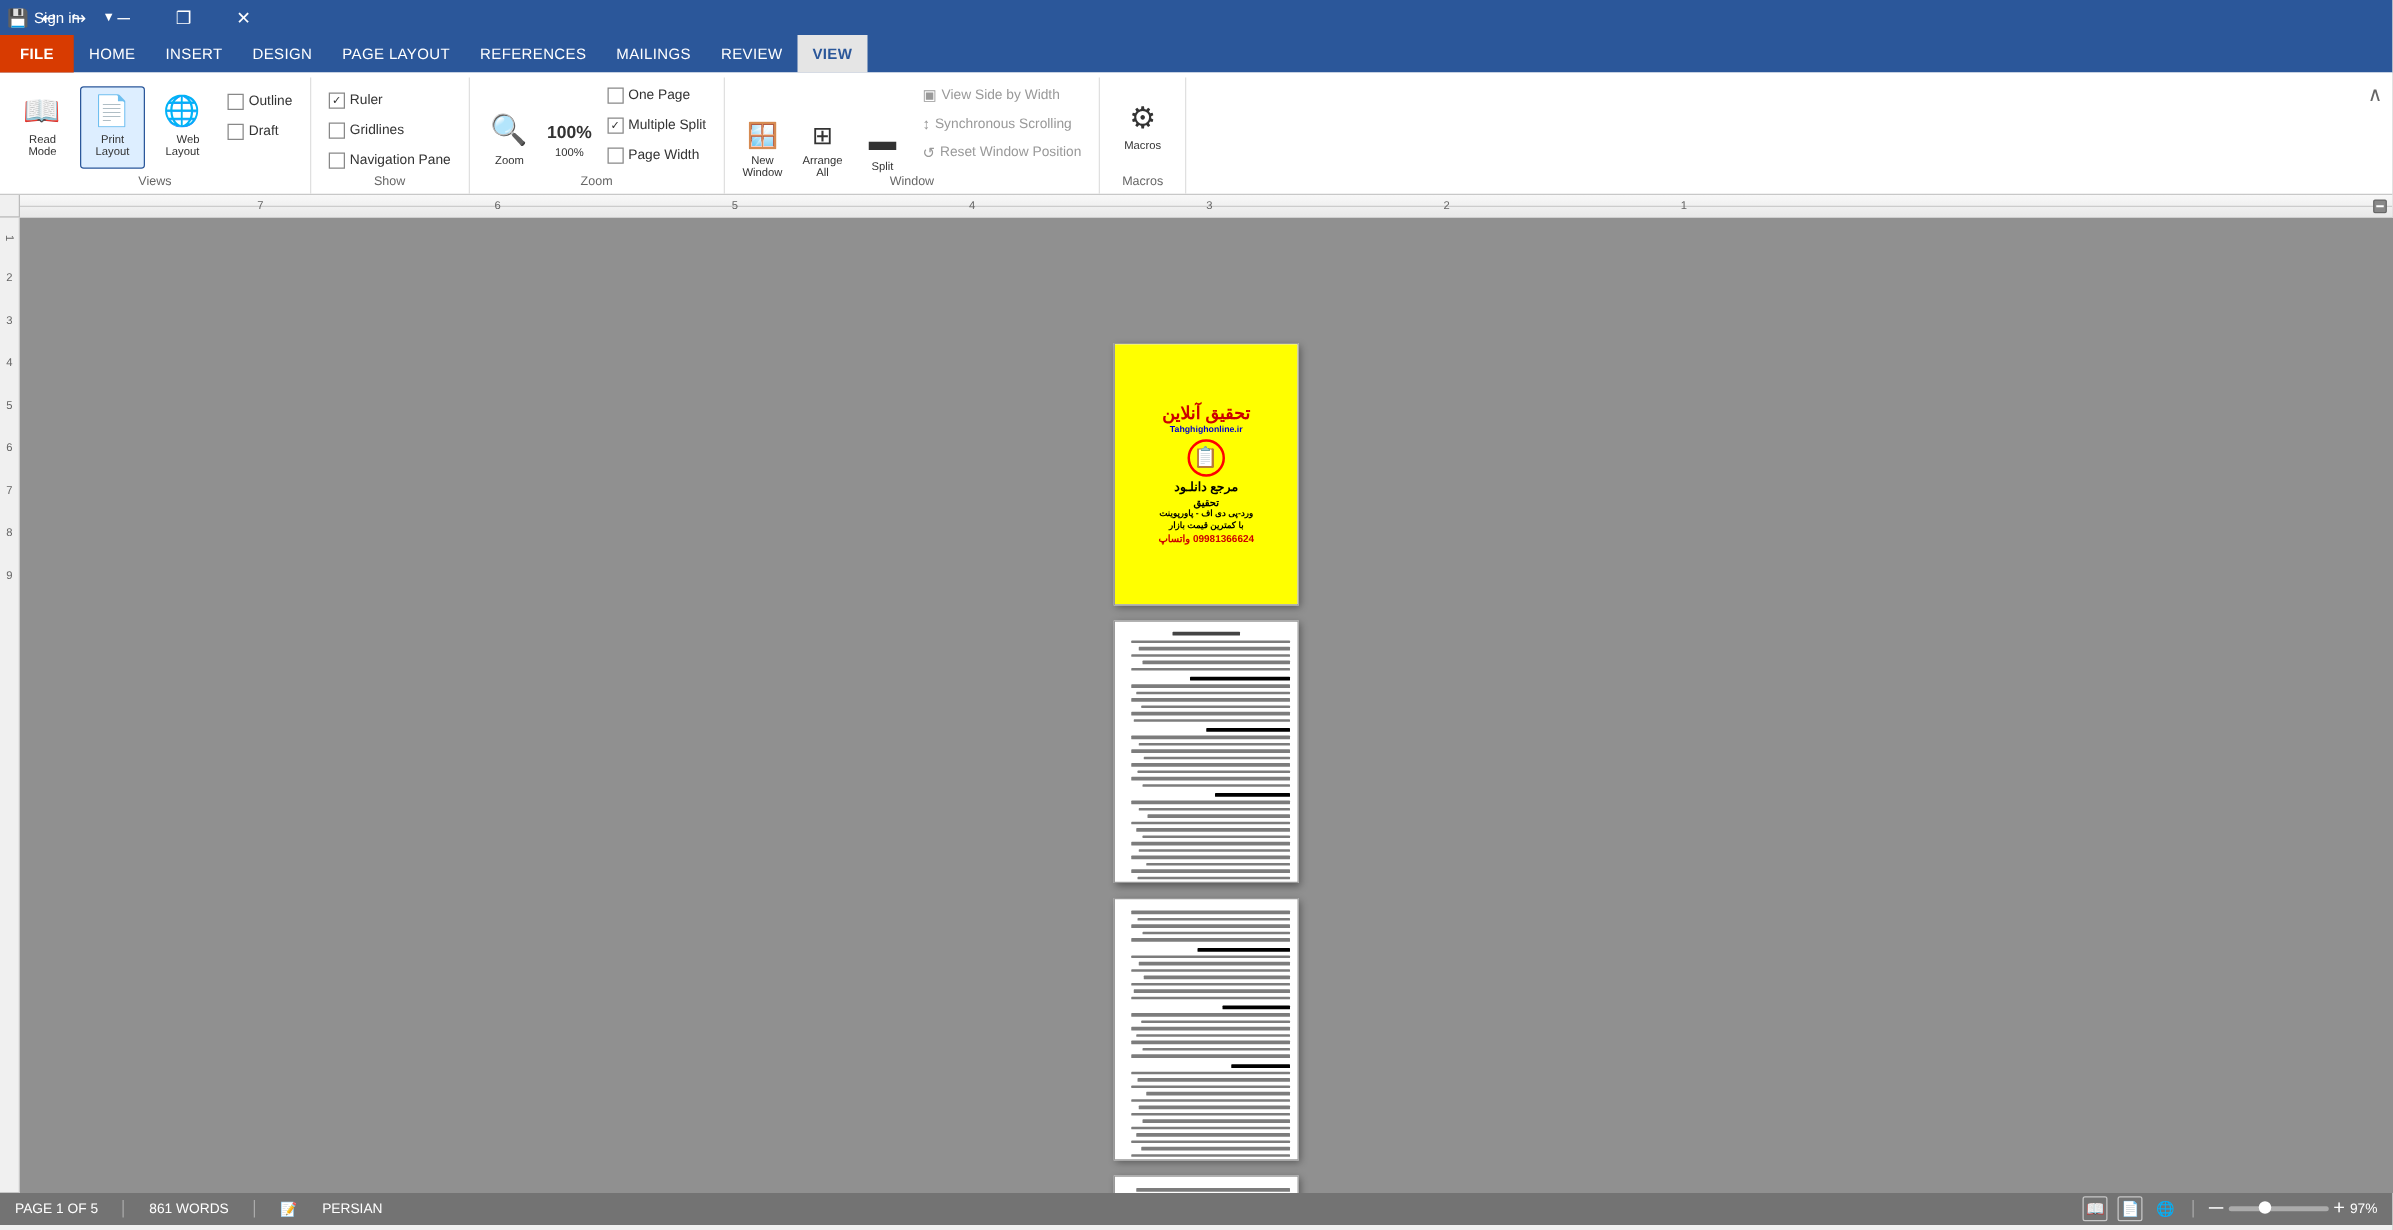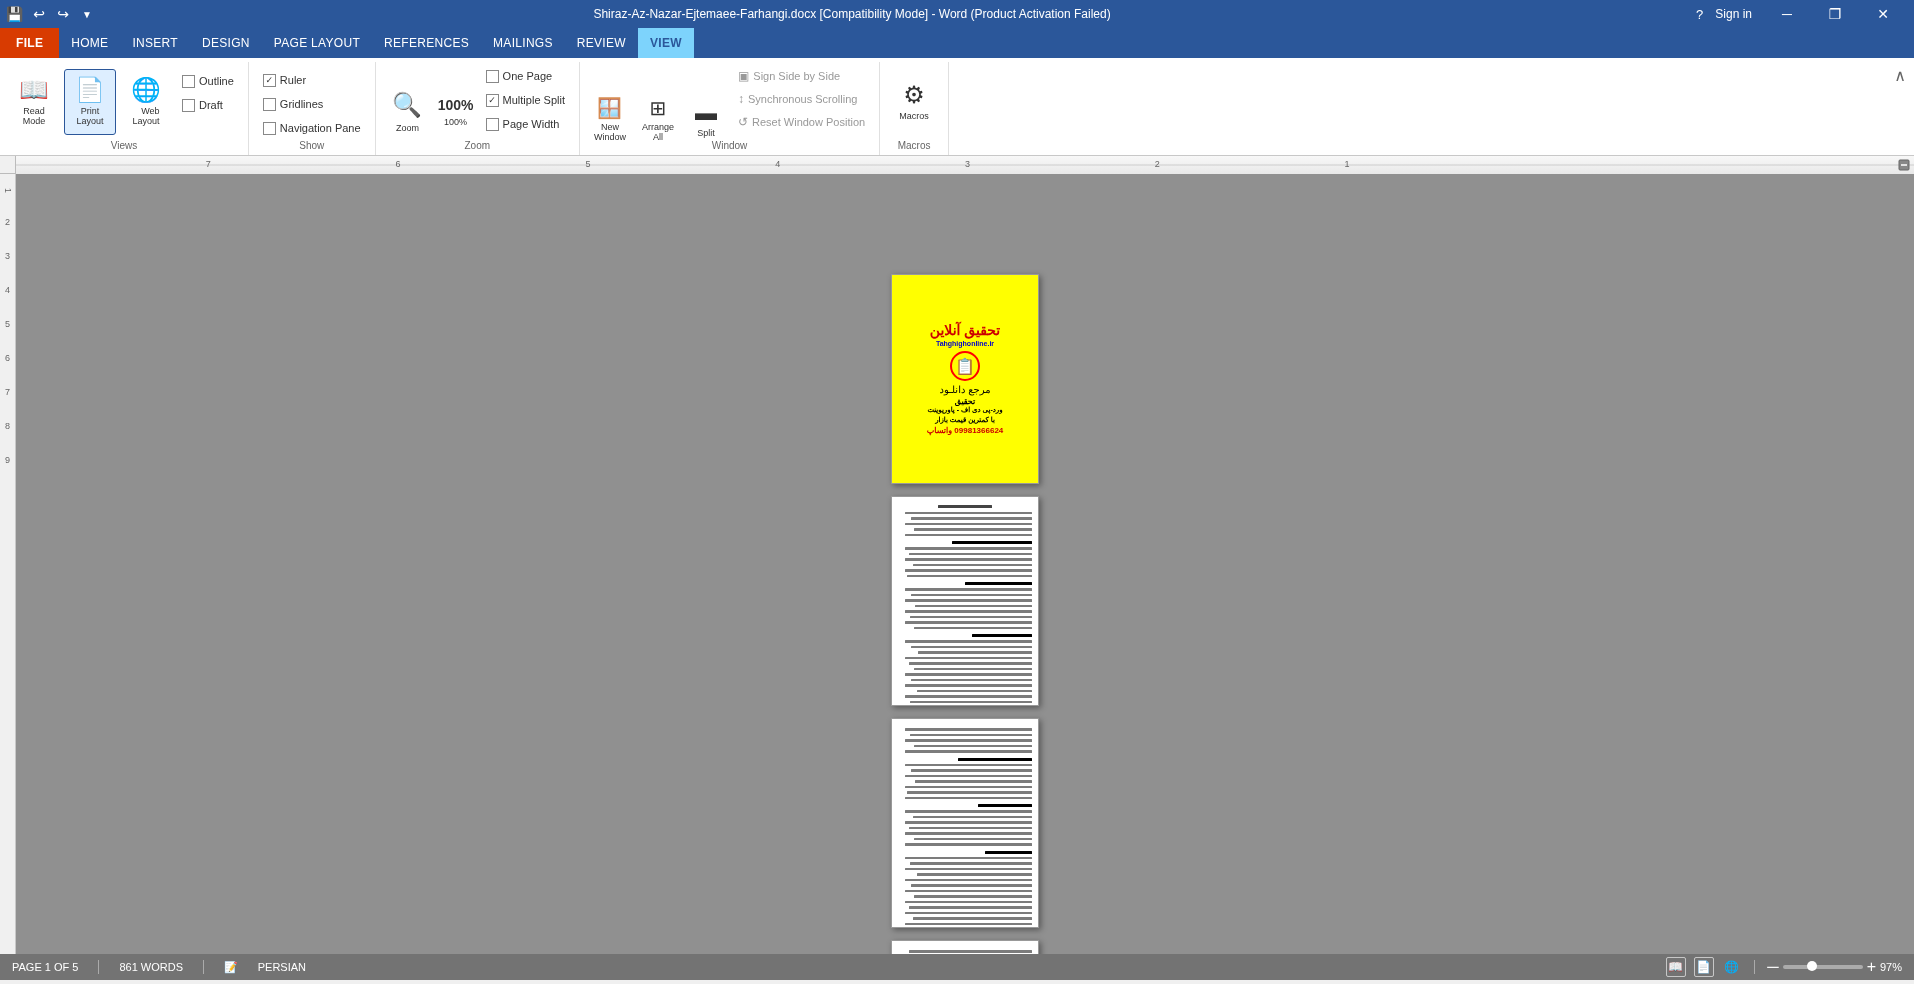--- a/index.html
+++ b/index.html
@@ -28,21 +28,21 @@
       display: flex;
       align-items: center;
       background: #2b579a;
       height: 30px;
       padding-left: 0;
     }
     .ribbon-tab {
       height: 30px; padding: 0 12px; display: flex; align-items: center;
       font-size: 12px; color: white; cursor: pointer; text-transform: uppercase; letter-spacing: 0.3px;
     }
-    .ribbon-tab.active { background: #7dd3fc; color: #2b579a; font-weight: 600; }
+    .ribbon-tab.active { background: #e5e5e5; color: #2b579a; font-weight: 600; }
     .ribbon-tab.file { background: #d83b01; color: white; font-weight: bold; padding: 0 16px; }
 
     
     #ribbon-content {
       display: flex;
       align-items: stretch;
       background: white;
       padding: 4px 0 0 0;
       height: 98px;
       border-bottom: 1px solid #c8c8c8;
@@ -196,21 +196,20 @@
 </head>
 <body>
 
 <div id="title-bar" style="position:relative;">
   <div id="quick-access">
     <div class="qa-btn">💾</div>
     <div class="qa-btn">↩</div>
     <div class="qa-btn">↪</div>
     <div class="qa-btn" style="font-size:10px;">▼</div>
   </div>
-  <div class="title-text">Shiraz-Az-Nazar-Ejtemaee-Farhangi.docx [Compatibility Mode] - Word (Product Activation Failed)</div>
   <div style="display:flex; align-items:center; gap:12px;">
     <span style="cursor:pointer; font-size:13px;">?</span>
     <span style="font-size:12px; cursor:pointer;">Sign in</span>
     <div class="window-controls">
       <button class="win-btn">─</button>
       <button class="win-btn">❐</button>
       <button class="win-btn close">✕</button>
     </div>
   </div>
 </div>
@@ -315,21 +314,21 @@
         <span class="icon">⊞</span>
         <span style="font-size:9px; text-align:center;">Arrange<br>All</span>
       </div>
       <div class="ribbon-btn-medium">
         <span class="icon" style="font-size:22px;">▬</span>
         <span style="font-size:9px; text-align:center;">Split</span>
       </div>
       <div class="ribbon-col" style="display:flex; flex-direction:column; gap:3px; padding-bottom:20px; justify-content:center;">
         <div class="ribbon-btn-small" style="color:#999;">
           <span style="font-size:12px;">▣</span>
-          <span>Sign Side by Side</span>
+          <span>View Side by Width</span>
         </div>
         <div class="ribbon-btn-small" style="color:#999;">
           <span style="font-size:12px;">↕</span>
           <span>Synchronous Scrolling</span>
         </div>
         <div class="ribbon-btn-small" style="color:#999;">
           <span style="font-size:12px;">↺</span>
           <span>Reset Window Position</span>
         </div>
       </div>
@@ -392,21 +391,21 @@
   </div>
 
   <div id="document-area">
     <div id="pages-container">
 
       <div class="doc-page">
         <div class="page-1-content">
           <div style="font-size:14px; font-weight:bold; color:#cc0000; line-height:1.1; direction:rtl;">تحقیق آنلاین</div>
           <div style="font-size:7px; color:#0000cc; font-weight:bold; margin:2px 0;">Tahghighonline.ir</div>
           <div style="width:30px; height:30px; border:2px solid red; border-radius:50%; display:flex; align-items:center; justify-content:center; font-size:16px; margin:2px;">📋</div>
-          <div style="font-size:10px; font-weight:normal; color:#000; direction:rtl; line-height:1.4;">مرجع دانلـود</div>
+          <div style="font-size:10px; font-weight:bold; color:#000; direction:rtl; line-height:1.4;">مرجع دانلـود</div>
           <div style="font-size:8px; font-weight:bold; color:#000; direction:rtl;">تحقیق</div>
           <div style="font-size:7px; font-weight:bold; color:#000; direction:rtl; text-align:center;">ورد-پی دی اف - پاورپوینت</div>
           <div style="font-size:7px; font-weight:bold; color:#000; direction:rtl; text-align:center; margin:2px 0;">با کمترین قیمت بازار</div>
           <div style="font-size:8px; font-weight:bold; color:#cc0000; direction:rtl; text-align:center;">09981366624 واتساپ</div>
         </div>
       </div>
 
       <div class="doc-page">
         <div class="page-text-content">
           <div style="text-align:center; margin-bottom:3px;">

